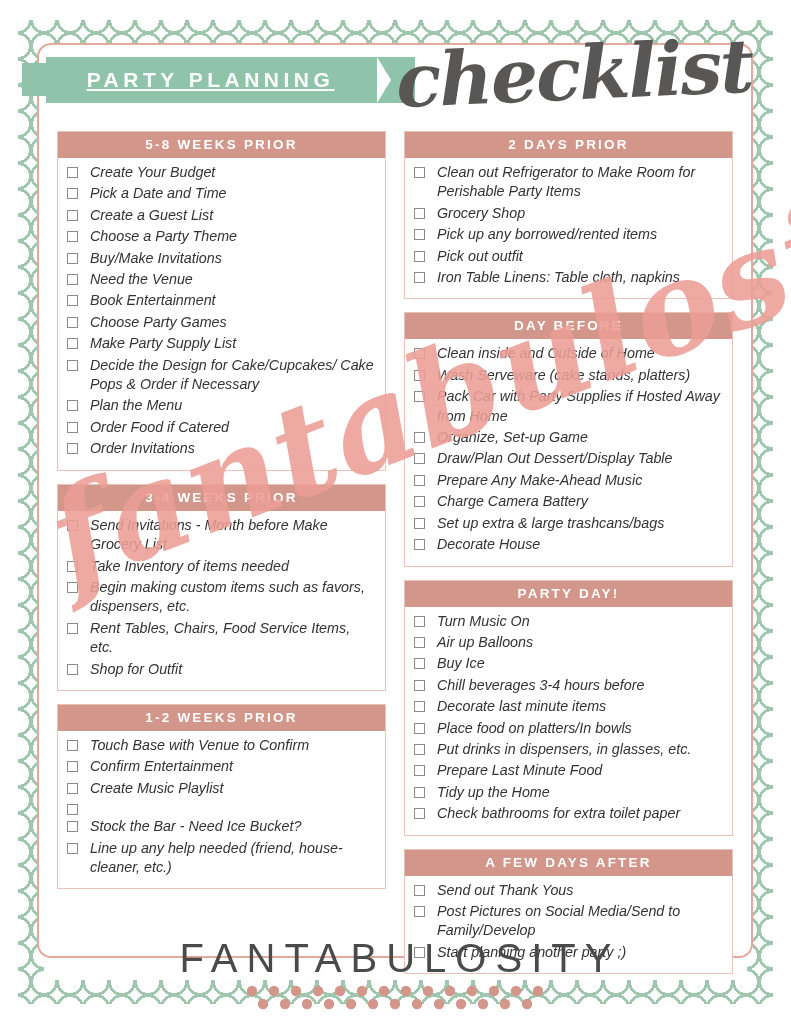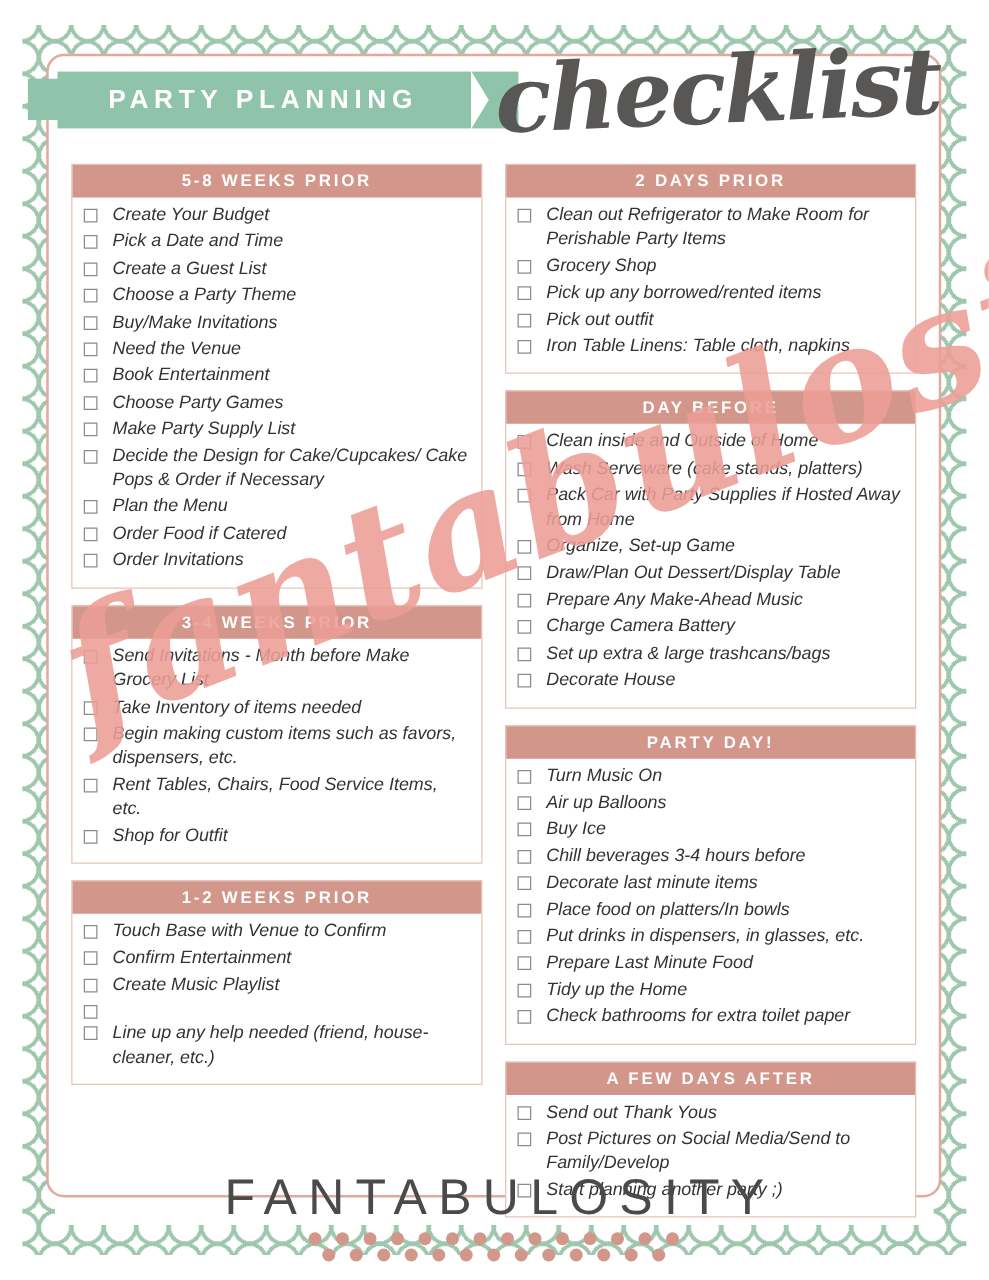--- a/index.html
+++ b/index.html
@@ -96,20 +96,21 @@
     height: 46px;
     display: flex;
     align-items: center;
     justify-content: center;
     color: #ffffff;
     font-size: 21px;
     font-weight: bold;
     letter-spacing: 4.5px;
     padding-left: 2px;
     box-sizing: border-box;
+    text-decoration: underline;
   }
   .script-title {
     position: absolute;
     left: 398px;
     top: 22px;
     font-family: "DejaVu Serif", serif;
     font-style: italic;
     font-weight: bold;
     font-size: 74px;
     color: #585756;
@@ -328,20 +329,24 @@
             <div class="item">
               <span class="checkbox"></span>
               <span class="item-label">Confirm Entertainment</span>
             </div>
             <div class="item">
               <span class="checkbox"></span>
               <span class="item-label">Create Music Playlist</span>
             </div>
             <div class="item">
               <span class="checkbox"></span>
+            </div>
+            <div class="item">
+              <span class="checkbox"></span>
+              <span class="item-label">Stock the Bar - Need Ice Bucket?</span>
             </div>
             <div class="item">
               <span class="checkbox"></span>
               <span class="item-label">Line up any help needed (friend, house-cleaner, etc.)</span>
             </div>
           </div>
         </div>
       </div>
     <div class="col" id="right-column">
         <div class="section">

